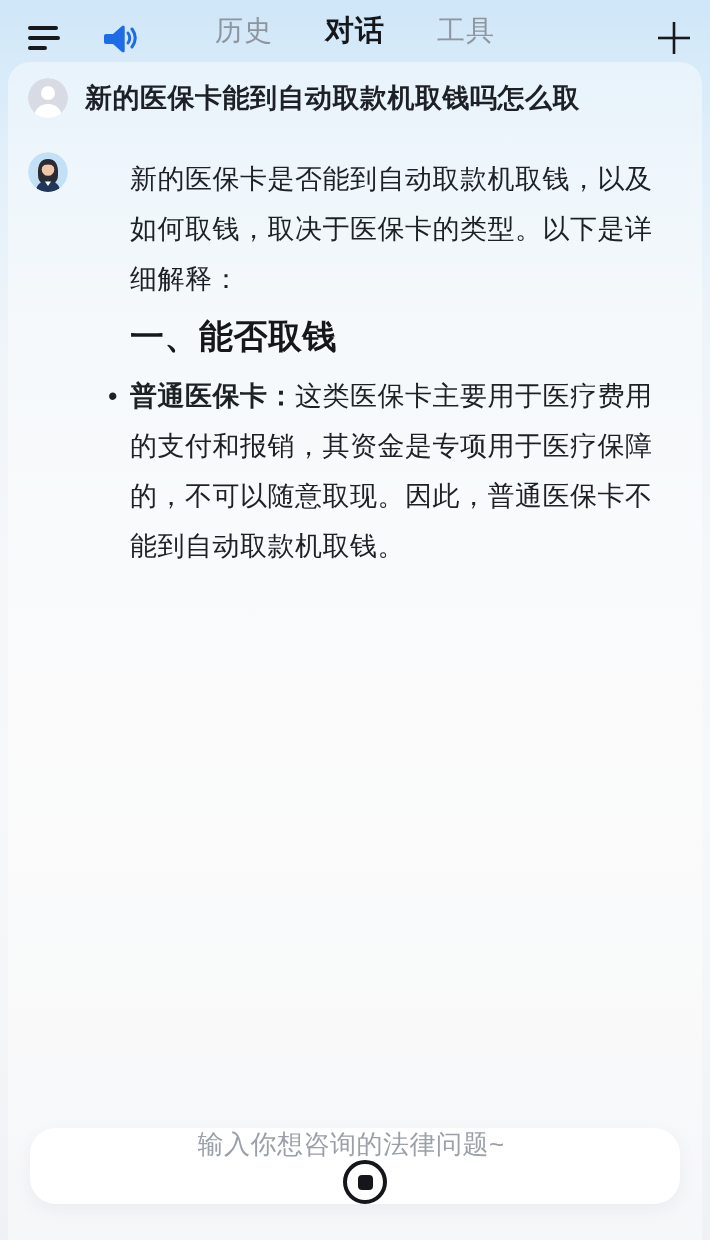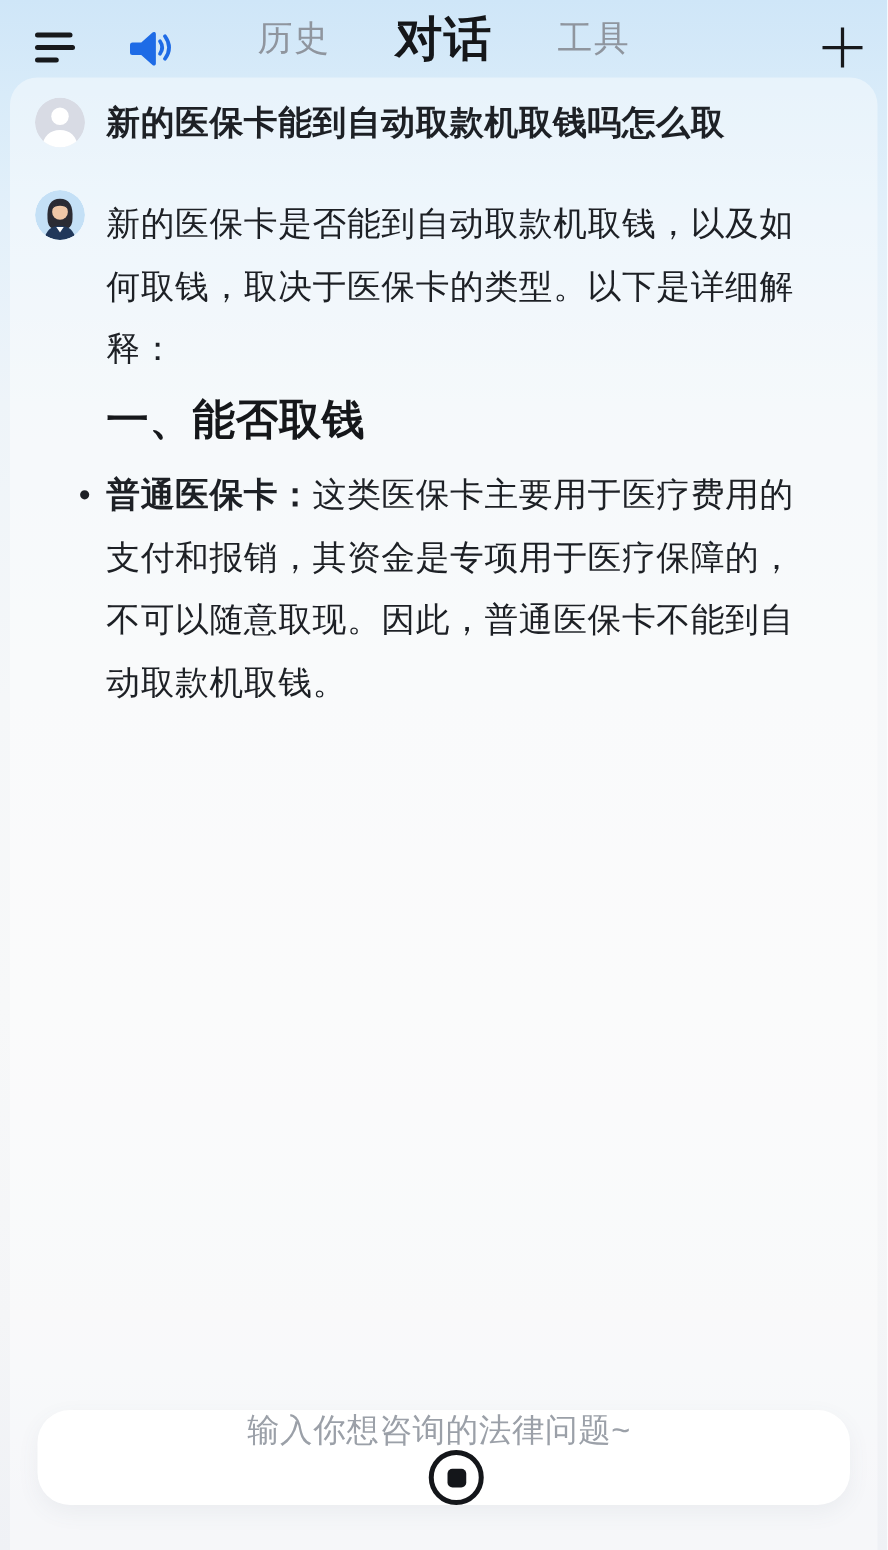--- a/index.html
+++ b/index.html
@@ -31,35 +31,35 @@
   .menu-btn i:nth-child(2){ width:32px; }
   .menu-btn i:nth-child(3){ width:19px; }
 
   .speaker-btn { margin-left:42px; width:36px; height:34px; display:flex; align-items:center; justify-content:center; cursor:pointer; }
 
   .tabs {
     position:absolute; left:50%; top:0; height:62px; transform:translateX(-50%);
     display:flex; align-items:center; gap:52px;
   }
   .tab { font-size:28px; color:#8f959e; letter-spacing:1px; cursor:pointer; white-space:nowrap; }
-  .tab.active { font-size:38px; font-weight:700; color:#15171a; }
+  .tab.active { font-size:29px; font-weight:700; color:#15171a; }
 
   .add-btn { margin-left:auto; margin-right:18px; width:36px; height:36px; display:flex; align-items:center; justify-content:center; cursor:pointer; }
 
   
   .chat {
     position:absolute; left:8px; right:8px; top:62px;
     padding:16px 40px 0 20px;
   }
   .row { display:flex; gap:17px; }
   .user-row { align-items:center; margin-bottom:34px; }
   .avatar { width:40px; height:40px; border-radius:50%; flex:0 0 40px; overflow:hidden; }
   .user-msg { font-size:27px; font-weight:700; color:#1d2025; letter-spacing:0.5px; }
 
-  .ai-body { flex:1; padding-top:2px; font-size:27px; line-height:50px; color:#1d2025; letter-spacing:0.5px; }
+  .ai-body { flex:1; padding-top:2px; font-size:27px; line-height:50px; color:#1d2025; letter-spacing:0.5px;margin-left:45px; }
   .ai-body p.intro { margin:0 0 7px 0; }
   .ai-body h3 { font-size:34px; font-weight:700; line-height:50px; margin:0 0 10px 0; color:#15171a; }
   .ai-body ul { list-style:none; margin:0; padding:0; }
   .ai-body li { position:relative; }
   .ai-body li + li { margin-top:11px; }
   .ai-body li::before {
     content:"•"; position:absolute; left:-22px; top:0;
     font-size:27px; line-height:50px; color:#1d2025;
   }
   .ai-body li b { font-weight:700; }

